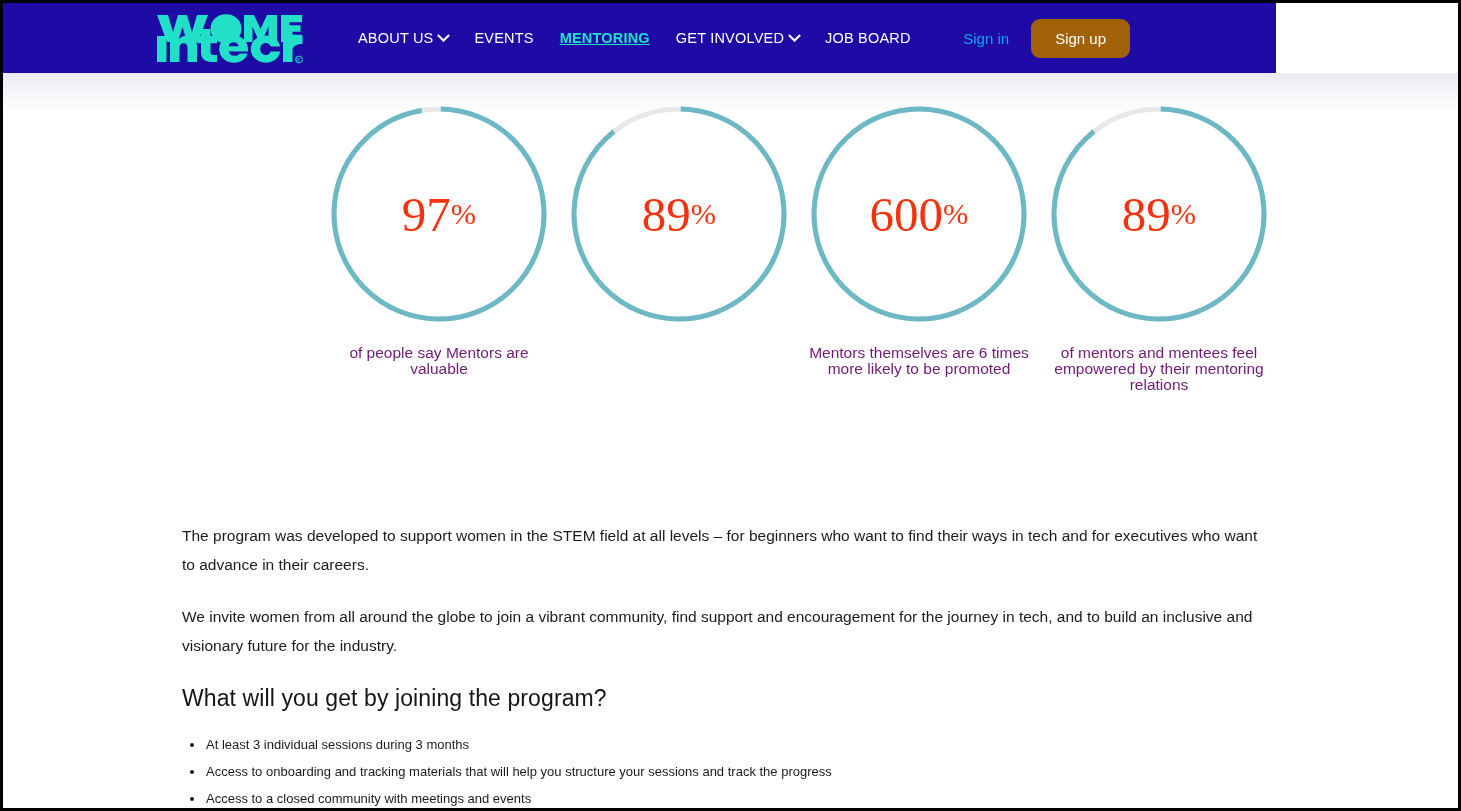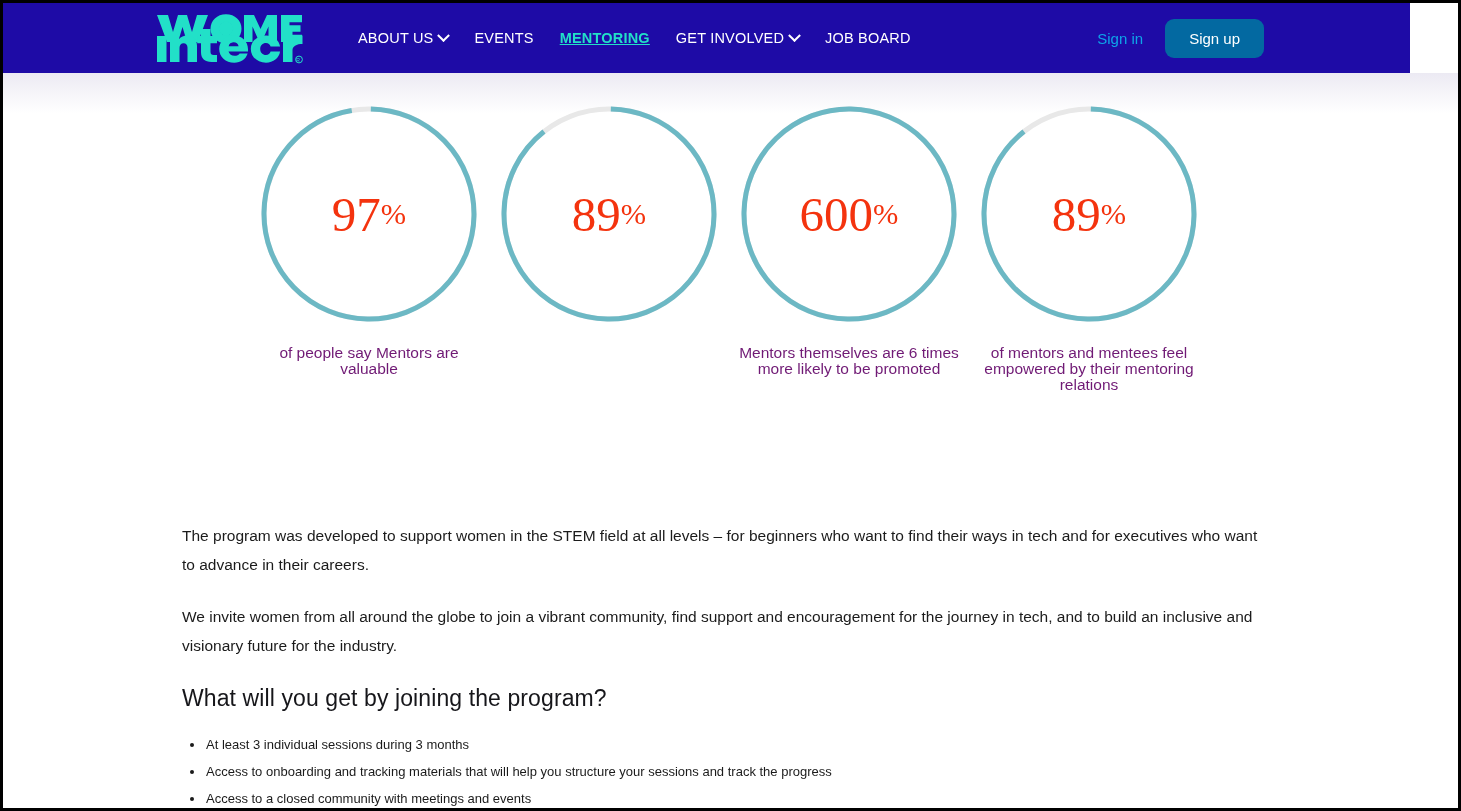--- a/index.html
+++ b/index.html
@@ -18,21 +18,21 @@
     width: 1455px;
     height: 805px;
     background: #ffffff;
     overflow: hidden;
   }
 
   
   .navbar {
     position: absolute;
     left: 0; top: 0;
-    width: 1407px;
+    width: 1273px;
     height: 70px;
     background: #1E0BA6;
     display: flex;
     align-items: center;
   }
 
   .logo {
     position: absolute;
     left: 152px;
     top: 9px;
@@ -81,21 +81,21 @@
     align-items: center;
     gap: 22px;
   }
   .signin {
     color: #0ea5e9;
     font-size: 15px;
     cursor: pointer;
     white-space: nowrap;
   }
   .signup {
-    background: #0369a1;
+    background: #a16207;
     color: #ffffff;
     font-size: 15px;
     border: none;
     border-radius: 9px;
     padding: 11px 24px;
     cursor: pointer;
     font-family: "Liberation Sans", sans-serif;
     white-space: nowrap;
   }
 
@@ -107,21 +107,21 @@
     background: linear-gradient(to bottom, #eceaf3 0%, #ffffff 100%);
   }
 
   
   .stats {
     position: absolute;
     left: 176px;
     top: 100px;
     width: 1100px;
     display: flex;
-    justify-content: center;
+    justify-content: flex-end;
   }
   .stat { width: 240px; display: flex; flex-direction: column; align-items: center; }
 
   .donut { position: relative; width: 222px; height: 222px; }
   .donut svg { display: block; width: 222px; height: 222px; }
 
   .donut-value {
     position: absolute;
     inset: 0;
     display: flex;

